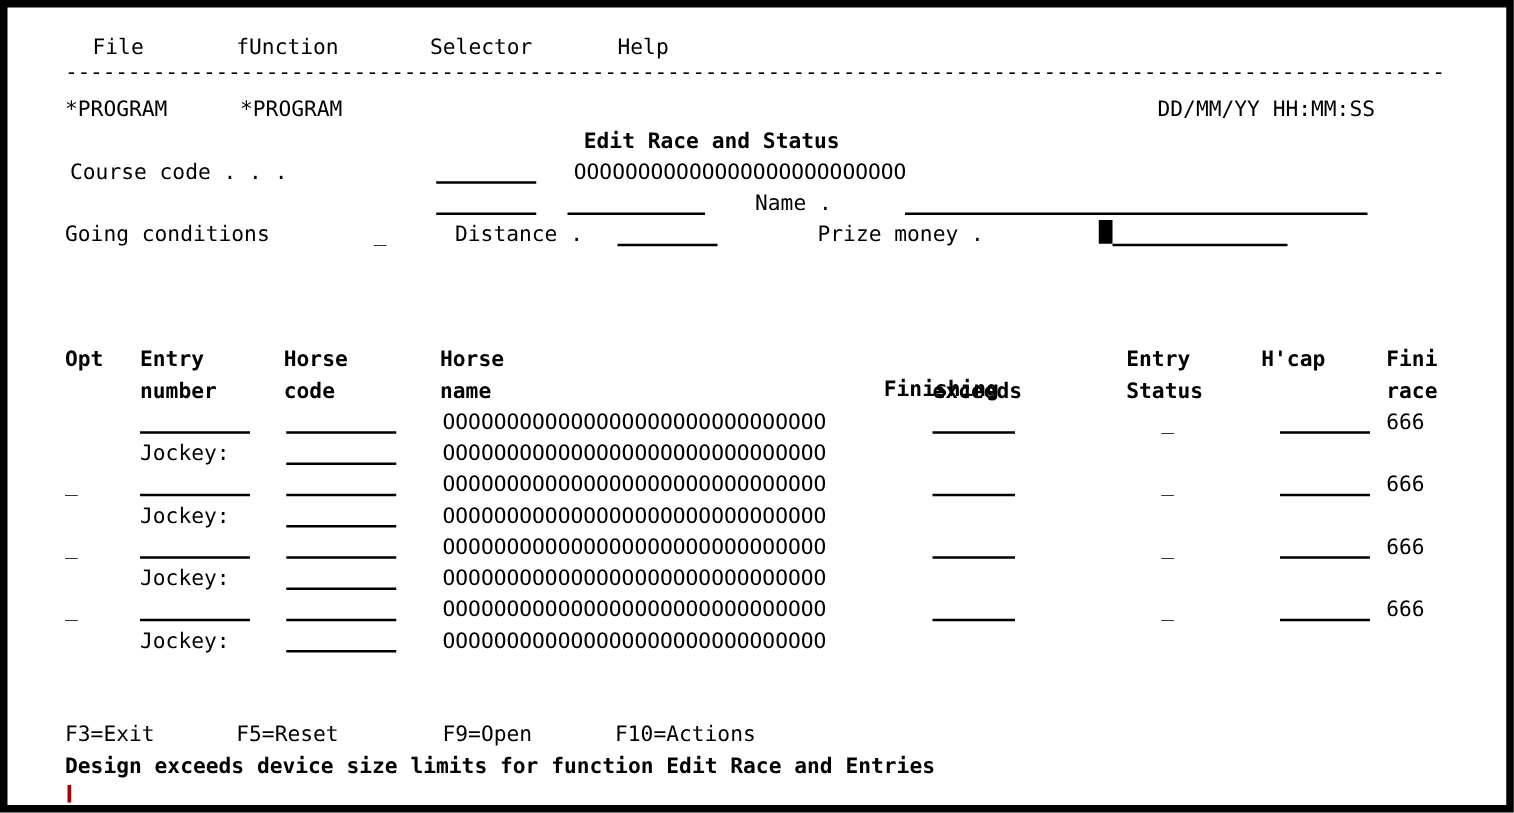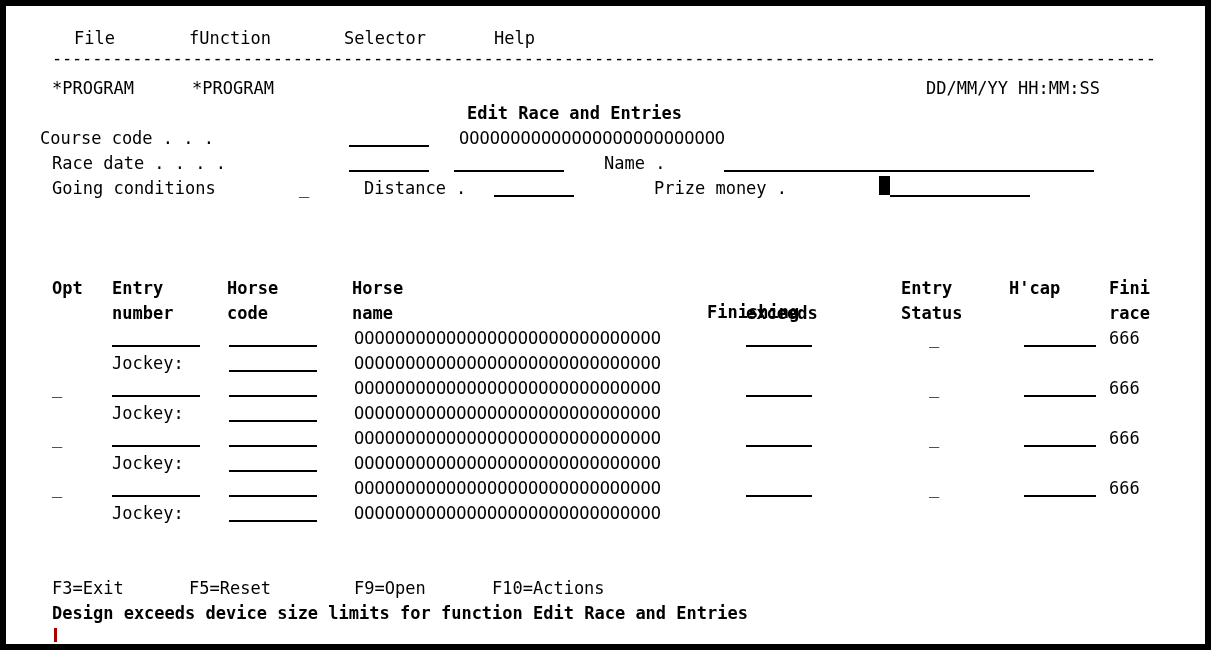--- a/index.html
+++ b/index.html
@@ -78,29 +78,28 @@
 
     
     <div class="hr" style="left:28px; top:32px; letter-spacing:-0.2px;">--------------------------------------------------------------------------------------------------------------</div>
 
     
     <div class="c" style="left:28px; top:62px;">*PROGRAM</div>
     <div class="c" style="left:168px; top:62px;">*PROGRAM</div>
     <div class="c" style="left:902px; top:62px;">DD/MM/YY HH:MM:SS</div>
 
     
-    <div class="c bold" style="left:443px; top:87px;">Edit Race and Entries</div>
-
-    
-    <div class="c" style="left:16px; top:112px;">Course code . . .</div>
+    <div class="c bold" style="left:443px; top:87px;">Edit Race and Status</div>
+
+    
+    <div class="c" style="left:32px; top:112px;">Course code . . .</div>
     <div class="underline-field" style="left:325px; top:112px; width:80px;"></div>
     <div class="c" style="left:435px; top:112px;">OOOOOOOOOOOOOOOOOOOOOOOOOO</div>
 
     
-    <div class="c" style="left:28px; top:137px;">Race date . . . .</div>
     <div class="underline-field" style="left:325px; top:137px; width:80px;"></div>
     <div class="underline-field" style="left:430px; top:137px; width:110px;"></div>
     <div class="c" style="left:580px; top:137px;">Name .</div>
     <div class="underline-field" style="left:700px; top:137px; width:370px;"></div>
 
     
     <div class="c" style="left:28px; top:162px;">Going conditions</div>
     <div class="c" style="left:275px; top:162px;">_</div>
     <div class="c" style="left:340px; top:162px;">Distance .</div>
     <div class="underline-field" style="left:470px; top:162px; width:80px;"></div>

